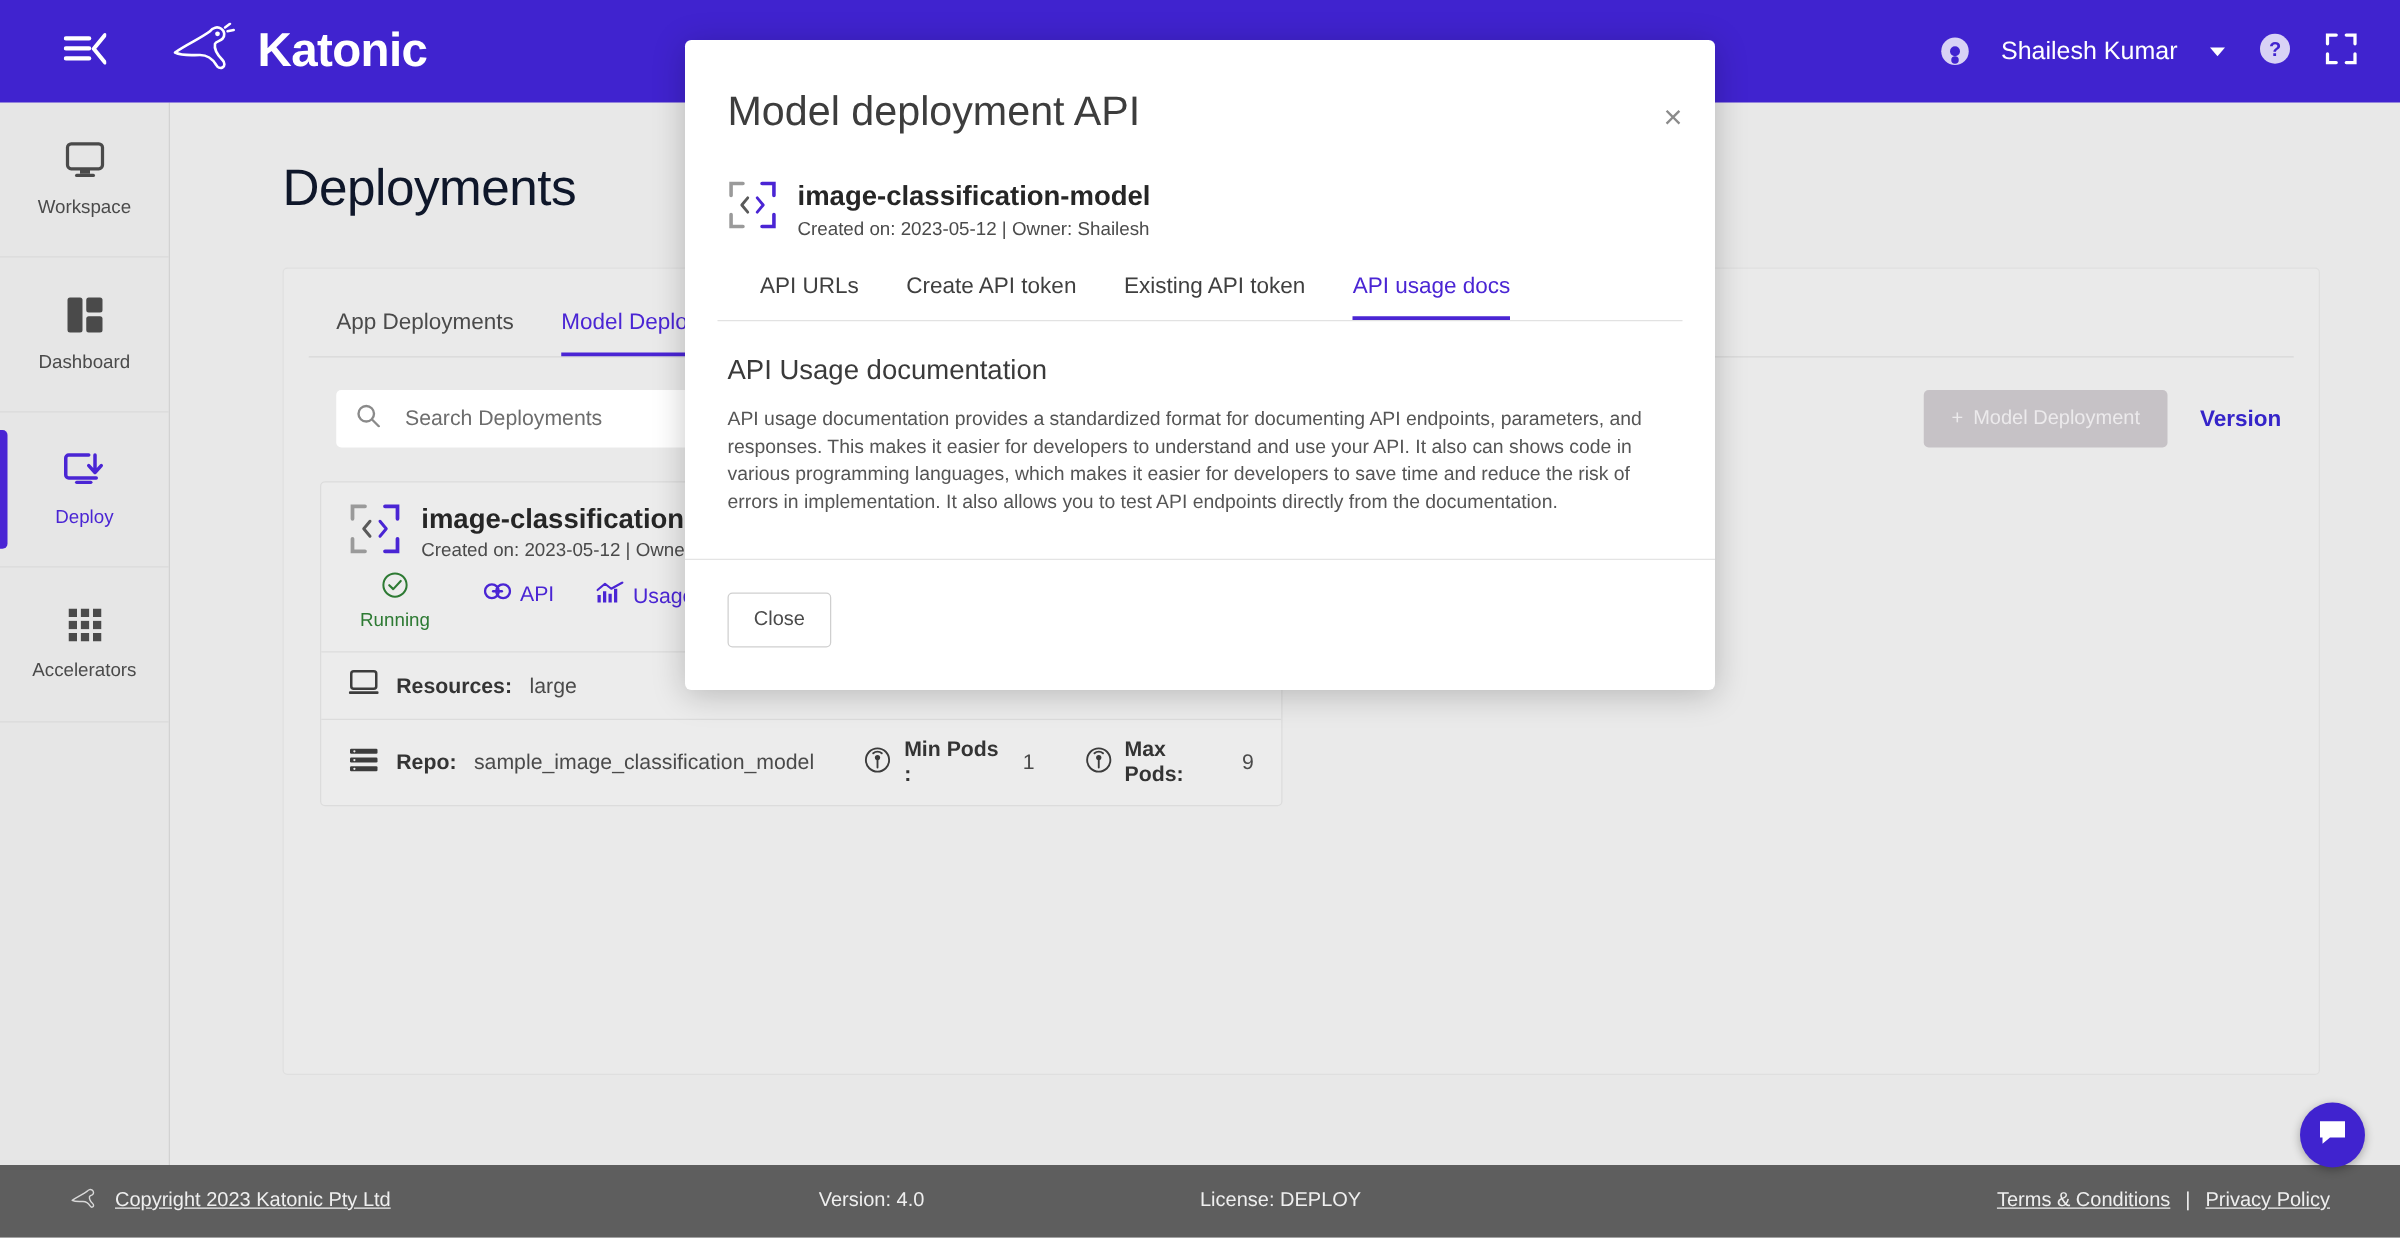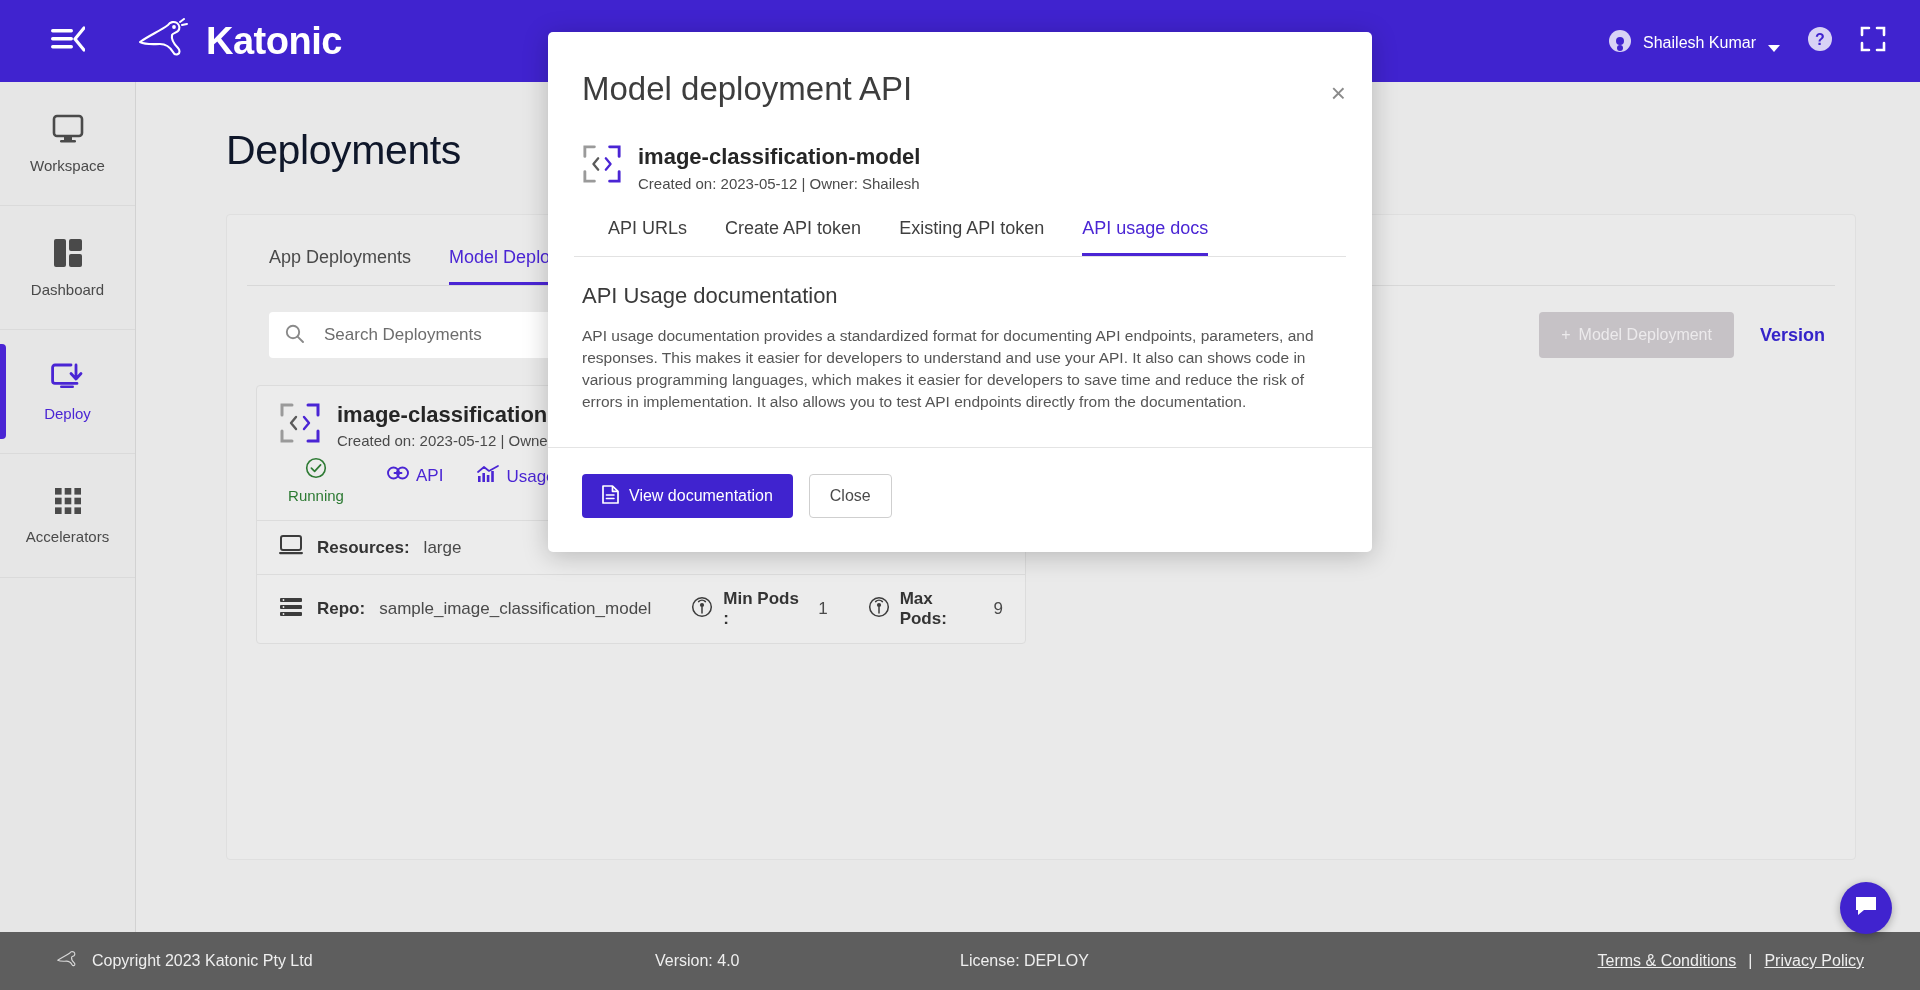--- a/index.html
+++ b/index.html
@@ -11,21 +11,21 @@
   }
   
   .topbar {
     position: absolute; top: 0; left: 0; width: 1920px; height: 82px;
     background: #4023cf; display: flex; align-items: center; z-index: 20;
   }
   .menu-toggle { width: 136px; display: flex; align-items: center; justify-content: center; cursor: pointer; }
   .brand { display: flex; align-items: center; gap: 10px; }
   .brand-text { color: #fff; font-size: 38px; font-weight: 700; letter-spacing: -0.5px; }
   .topbar-right { margin-left: auto; display: flex; align-items: center; gap: 26px; padding-right: 34px; }
-  .user-chip { display: flex; align-items: flex-end; gap: 12px; color: #fff; font-size: 16px; cursor: pointer; }
+  .user-chip { display: flex; align-items: center; gap: 26px; color: #fff; font-size: 20px; cursor: pointer; }
   .avatar-circle {
     width: 22px; height: 22px; border-radius: 50%; background: #d8d2f5;
     display: flex; align-items: center; justify-content: center;
   }
   .avatar-circle::after { content:""; width:8px; height:8px; border-radius:50%; background:#4023cf; box-shadow:0 7px 0 -1px #4023cf; }
   .chev { width: 0; height: 0; border-left: 6px solid transparent; border-right: 6px solid transparent; border-top: 7px solid #fff; }
   .icon-btn { cursor: pointer; display: flex; align-items: center; }
 
   
   .sidebar {
@@ -118,21 +118,21 @@
   .btn-ghost {
     background: #fff; color: #4a4a4a; border: 1px solid #cfcfcf; border-radius: 4px;
     height: 44px; padding: 0 20px; font-size: 16px; cursor: pointer; font-family: inherit;
   }
 
   
   .footer {
     position: absolute; left: 0; bottom: 0; width: 1920px; height: 58px;
     background: #5e5e5e; color: #efefef; display: flex; align-items: center; font-size: 16px; z-index: 30;
   }
-  .f-copy { display: flex; align-items: center; gap: 10px; padding-left: 56px; }
+  .f-copy { display: flex; align-items: center; gap: 10px; padding-left: 56px; text-decoration: underline; }
   .f-version { position: absolute; left: 655px; }
   .f-license { position: absolute; left: 960px; }
   .f-links { margin-left: auto; padding-right: 56px; display: flex; align-items: center; gap: 12px; }
   .f-links span { cursor: pointer; text-decoration: underline; }
   .f-sep { text-decoration: none !important; cursor: default !important; }
   .chat-bubble {
     position: absolute; right: 28px; bottom: 56px; width: 52px; height: 52px;
     border-radius: 50%; background: #4023cf; display: flex; align-items: center;
     justify-content: center; cursor: pointer; z-index: 40; box-shadow: 0 2px 8px rgba(0,0,0,.3);
   }
@@ -406,30 +406,20 @@
       <div class="mtab">Existing API token</div>
       <div class="mtab active">API usage docs</div>
     </div>
 
     <div class="modal-body">
       <div class="mb-title">API Usage documentation</div>
       <div class="mb-text">API usage documentation provides a standardized format for documenting API endpoints, parameters, and responses. This makes it easier for developers to understand and use your API. It also can shows code in various programming languages, which makes it easier for developers to save time and reduce the risk of errors in implementation. It also allows you to test API endpoints directly from the documentation.</div>
     </div>
 
     <div class="modal-foot">
-      <button class="btn-primary">
-        <span>
-          <svg width="17" height="19" viewBox="0 0 17 19">
-            <path d="M1 1 H10.5 L16 6.3 V18 H1 Z" fill="none" stroke="#fff" stroke-width="1.7" stroke-linejoin="round"></path>
-            <path d="M10.5 1 V6.3 H16" fill="none" stroke="#fff" stroke-width="1.7" stroke-linejoin="round"></path>
-            <path d="M4.4 10 H12 M4.4 13.4 H12" stroke="#fff" stroke-width="1.5" stroke-linecap="round"></path>
-          </svg>
-        </span>
-        <span>View documentation</span>
-      </button>
       <button class="btn-ghost">Close</button>
     </div>
   </div>
 </div>
 
 <div class="chat-bubble">
   <span>
     <svg width="26" height="26" viewBox="0 0 26 26">
       <path d="M3 4 H23 V17 H11 L5 22 V17 H3 Z" fill="#fff"></path>
     </svg>

